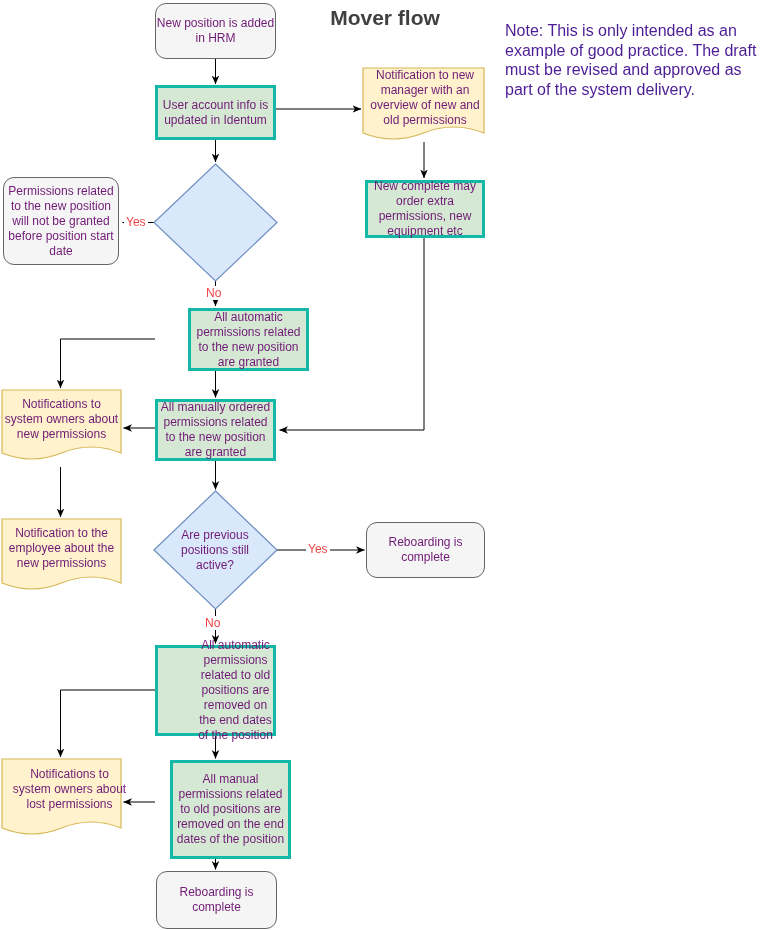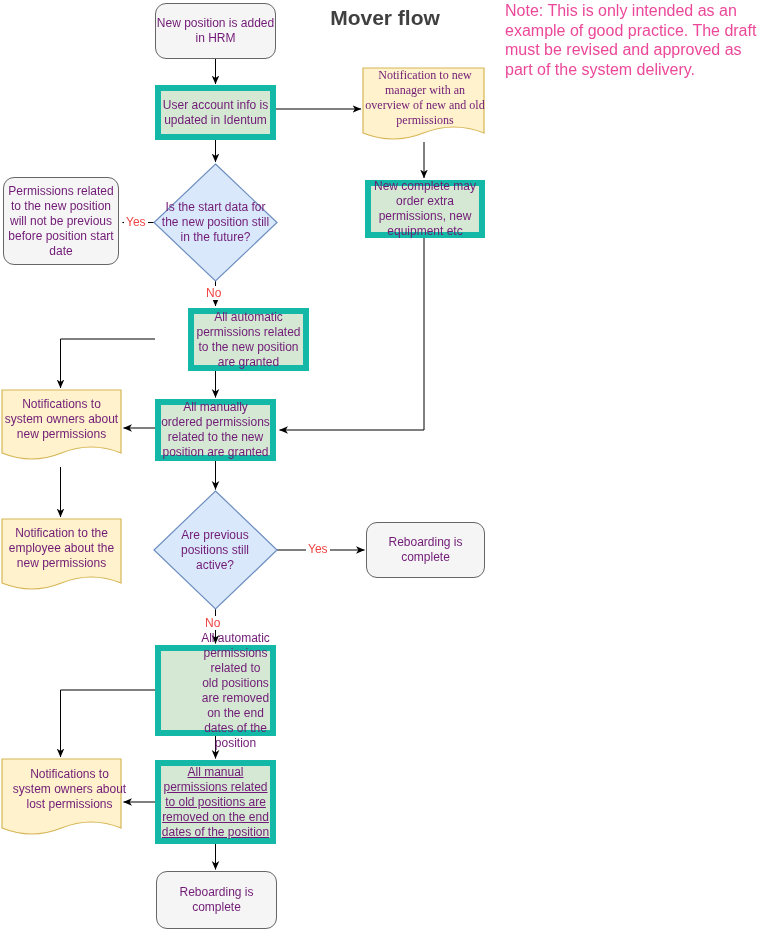--- a/index.html
+++ b/index.html
@@ -2,30 +2,30 @@
 <html><head>
 <meta charset="utf-8">
 <style>
   html,body{margin:0;padding:0;background:#fff;}
   #canvas{position:relative;width:766px;height:931px;background:#ffffff;overflow:hidden;
           font-family:"Liberation Sans",sans-serif;}
   #edges-layer{position:absolute;left:0;top:0;width:766px;height:931px;}
   .node{position:absolute;display:flex;align-items:center;justify-content:center;
         text-align:center;font:12px/15px "Liberation Sans",sans-serif;color:#701a75;
         box-sizing:border-box;}
-  .proc{background:#d5e8d4;border:6px solid #14b8a6;}
+  .proc{background:#d5e8d4;border:3px solid #14b8a6;}
   .term{background:#f5f5f5;border:1px solid #666666;border-radius:11px;}
   .doc-label{background:transparent;}
   .diamond-label{background:transparent;}
   .edge-label{position:absolute;background:#ffffff;font:12px/14px "Liberation Sans",sans-serif;
         color:#ef4444;padding:0 2px;text-align:center;}
   #diagram-title{position:absolute;left:318px;top:6px;width:134px;text-align:center;
         font:bold 21px/24px "Liberation Sans",sans-serif;color:#404040;}
-  #note-text{position:absolute;left:505px;top:1px;width:260px;
-        font:16px/19.5px "Liberation Sans",sans-serif;color:#ec4899;}
+  #note-text{position:absolute;left:505px;top:21px;width:260px;
+        font:16px/19.5px "Liberation Sans",sans-serif;color:#4c1d95;}
 </style>
 </head>
 <body>
 
 <div id="canvas">
 
   <svg id="edges-layer" viewBox="0 0 766 931" xmlns="http://www.w3.org/2000/svg">
     <defs>
       <marker id="arw" markerWidth="12" markerHeight="12" refX="8.5" refY="5" orient="auto" markerUnits="userSpaceOnUse">
         <path d="M0,1.2 L8.8,5 L0,8.8 L2.4,5 Z" fill="#000"></path>
@@ -70,34 +70,31 @@
   <div id="note-text">Note: This is only intended as an example of good practice. The draft must be revised and approved as part of the system delivery.</div>
 
   <div class="node term" style="left:155px;top:3px;width:121px;height:56px;">
     <span>New position is added in HRM</span>
   </div>
 
   <div class="node proc" style="left:155px;top:85px;width:121px;height:55px;">
     <span>User account info is updated in Identum</span>
   </div>
 
-  <div class="node doc-label" style="left:363px;top:70px;width:124px;height:56px;font-family:Liberation Serif, serif;">
+  <div class="node doc-label" style="left:363px;top:70px;width:124px;height:56px;">
     <span>Notification to new manager with an overview of new and old permissions</span>
   </div>
 
   <div class="node proc" style="left:365px;top:180px;width:120px;height:58px;">
     <span>New complete may order extra permissions, new equipment etc</span>
   </div>
 
-  <div class="node diamond-label" style="left:160px;top:193px;width:111px;height:59px;">
-    <span>Is the start data for the new position still in the future?</span>
-  </div>
 
   <div class="node term" style="left:3px;top:177px;width:116px;height:88px;">
-    <span>Permissions related to the new position will not be previous before position start date</span>
+    <span>Permissions related to the new position will not be granted before position start date</span>
   </div>
 
   <div class="node proc" style="left:155px;top:308px;width:121px;height:63px;margin-left:33px;">
     <span>All automatic permissions related to the new position are granted</span>
   </div>
 
   <div class="node doc-label" style="left:2px;top:392px;width:119px;height:54px;">
     <span>Notifications to system owners about new permissions</span>
   </div>
 
@@ -118,21 +115,21 @@
   </div>
 
   <div class="node proc" style="left:155px;top:645px;width:121px;height:91px;padding-left:40px;">
     <span>All automatic permissions related to old positions are removed on the end dates of the position</span>
   </div>
 
   <div class="node doc-label" style="left:10px;top:761px;width:119px;height:56px;">
     <span>Notifications to system owners about lost permissions</span>
   </div>
 
-  <div class="node proc" style="left:155px;top:760px;width:121px;height:84px;text-decoration:underline;">
+  <div class="node proc" style="left:170px;top:760px;width:121px;height:99px;">
     <span>All manual permissions related to old positions are removed on the end dates of the position</span>
   </div>
 
   <div class="node term" style="left:156px;top:871px;width:121px;height:58px;">
     <span>Reboarding is complete</span>
   </div>
 
   <div class="edge-label" style="left:124px;top:215px;">Yes</div>
   <div class="edge-label" style="left:204px;top:286px;">No</div>
   <div class="edge-label" style="left:306px;top:542px;">Yes</div>

